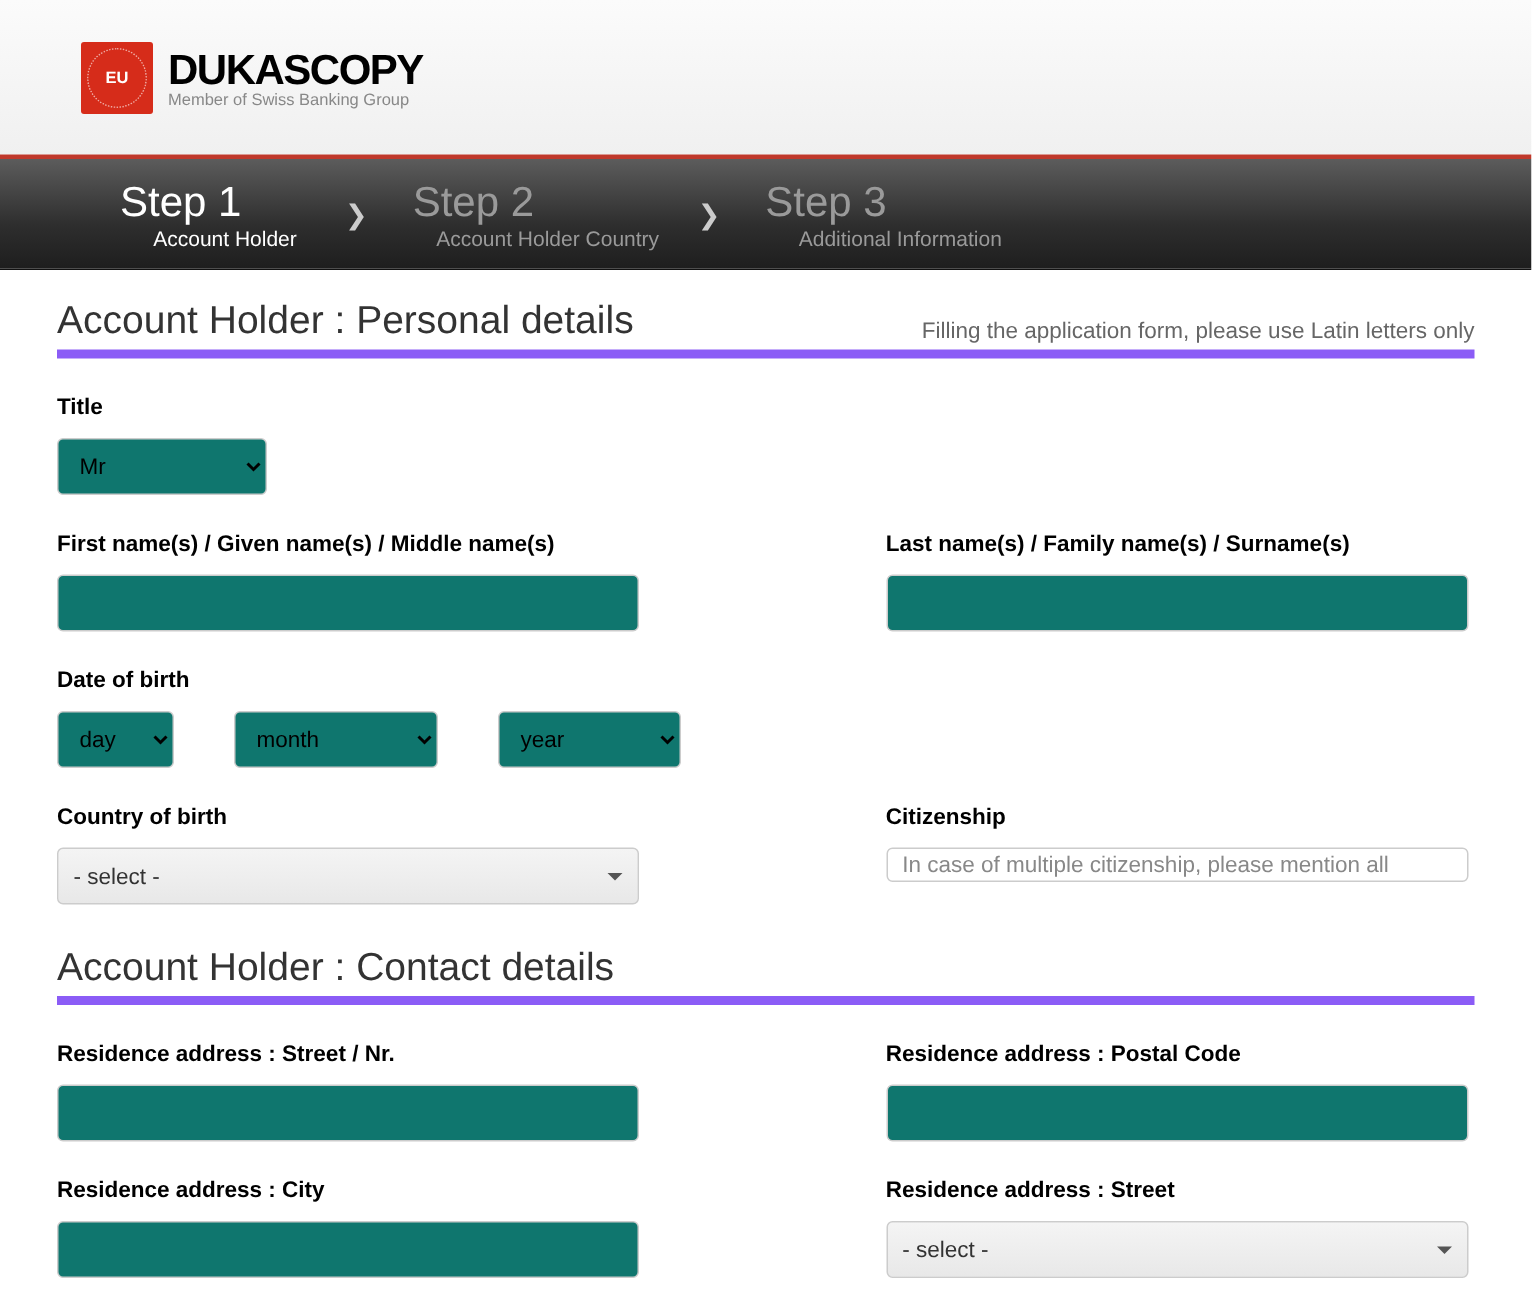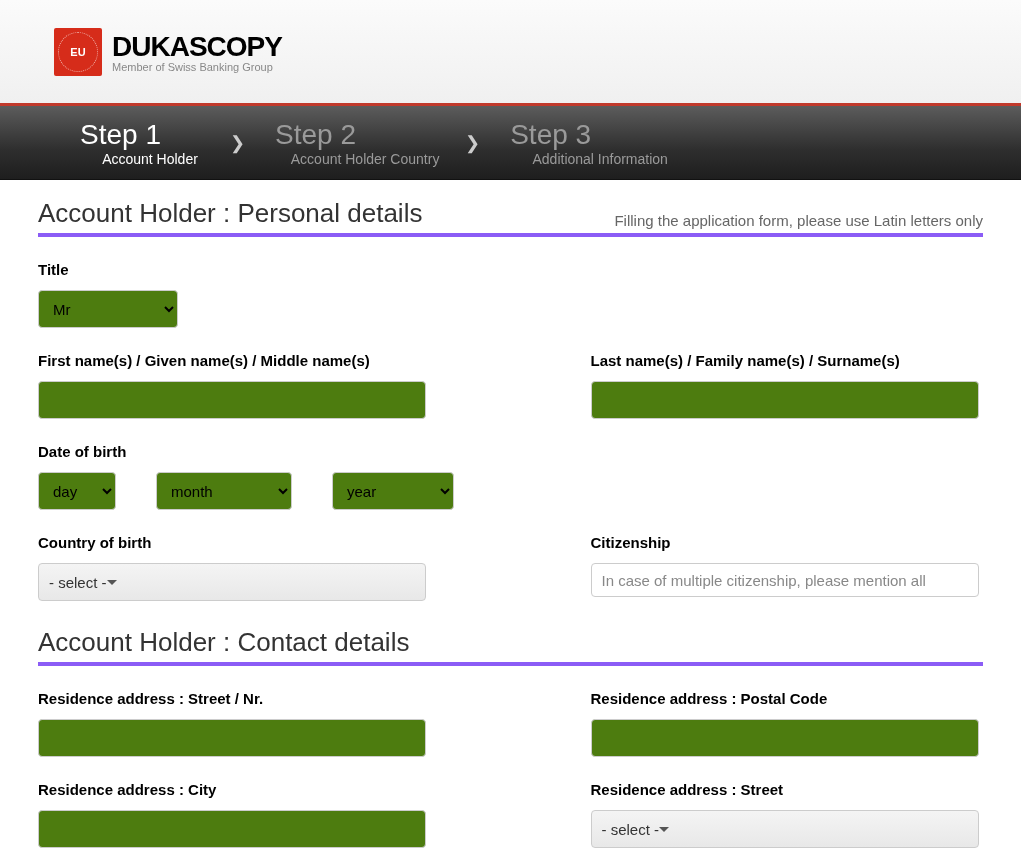--- a/index.html
+++ b/index.html
@@ -86,21 +86,21 @@
 }
 
 .page-body {
   padding: 0 38px;
 }
 .section-heading-row {
   display: flex;
   justify-content: space-between;
   align-items: flex-end;
   margin-top: 18px;
-  border-bottom: 4px solid #8b5cf6;
+  border-bottom: 6px solid #8b5cf6;
   padding-bottom: 4px;
 }
 .section-heading {
   font-size: 26px;
   font-weight: 400;
   color: #333;
 }
 .section-note {
   font-size: 15px;
   color: #666;
@@ -120,47 +120,47 @@
   margin-bottom: 12px;
   display: block;
 }
 .text-input, .select-input, .combo-input {
   height: 38px;
   border: 1px solid #ccc;
   border-radius: 4px;
   padding: 0 10px;
   font-size: 15px;
   width: 100%;
-  background: #4d7c0f;
+  background: #0f766e;
 }
 .text-input { width: 388px; }
 .select-title { width: 140px; }
 .select-day { width: 78px; }
 .select-month { width: 136px; }
 .select-year { width: 122px; }
 .inline-selects { display: flex; gap: 40px; }
 
 .combo-input {
   width: 388px;
   background: linear-gradient(180deg,#f4f4f4,#e8e8e8);
   display: flex;
   align-items: center;
-  justify-content: flex-start;
+  justify-content: space-between;
   color: #333;
   cursor: pointer;
 }
 .combo-caret {
   width: 0; height: 0;
   border-left: 5px solid transparent;
   border-right: 5px solid transparent;
   border-top: 5px solid #555;
 }
 .placeholder-input {
   width: 388px;
-  height: 34px;
+  height: 23px;
   border: 1px solid #ccc;
   border-radius: 4px;
   padding: 0 10px;
   font-size: 15px;
   color: #000000;
   background: #fff;
 }
 .placeholder-input::placeholder { color: #888; }
 
 select {

